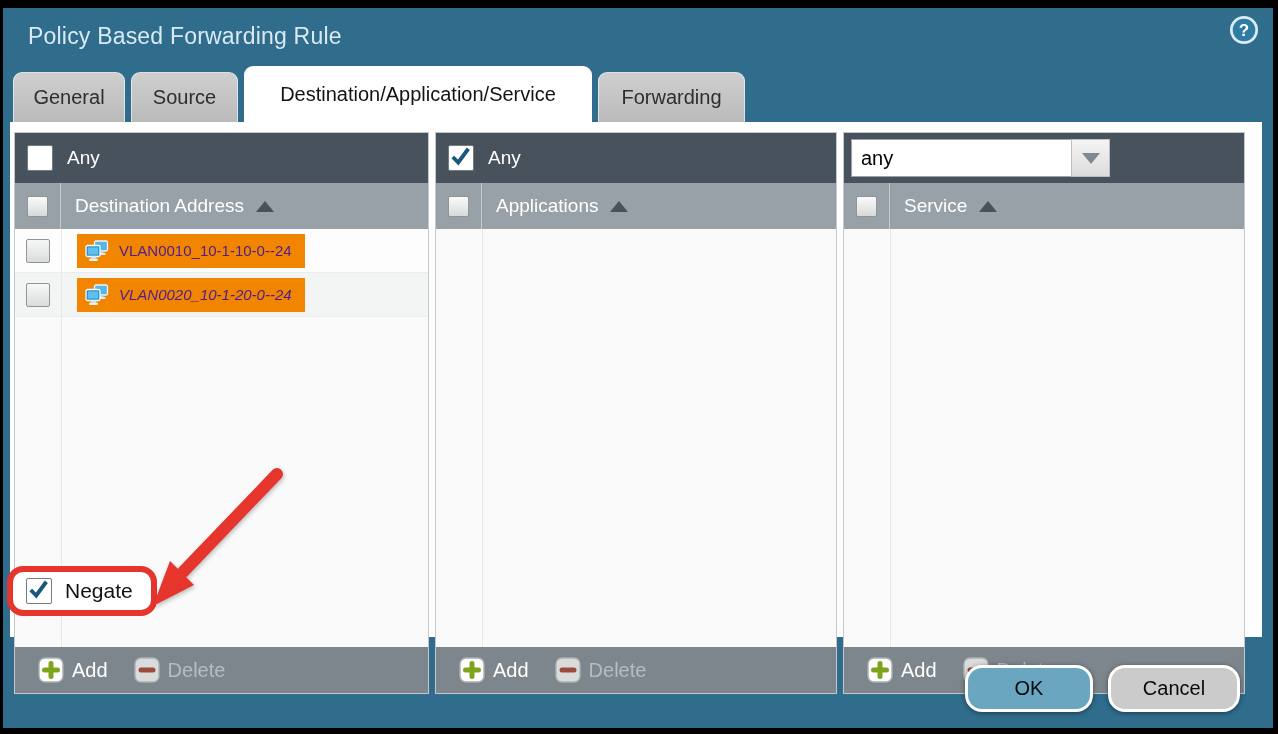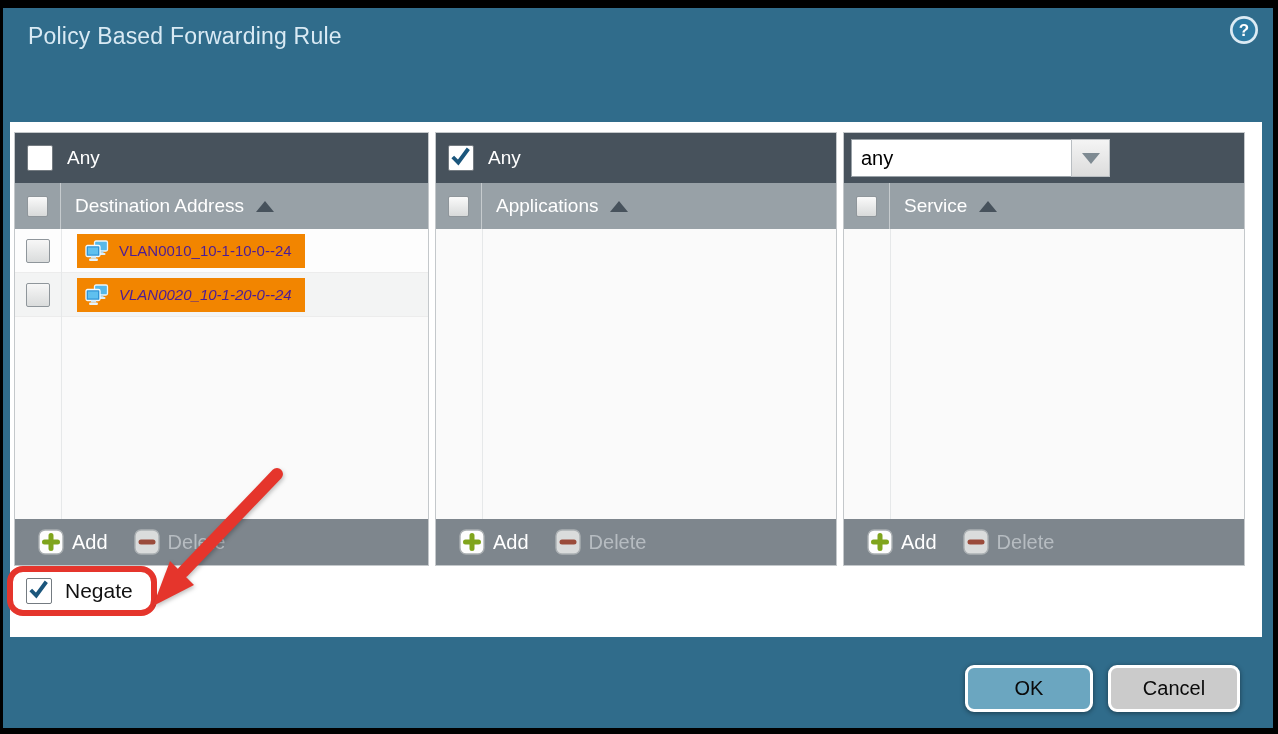--- a/index.html
+++ b/index.html
@@ -19,21 +19,21 @@
          border-radius:9px 9px 0 0; font-size:20px; color:#2E2E2E; cursor:pointer; }
   .tab.active { height:56px; background:#FFFFFF; color:#141414; }
   .tab-general { width:112px; }
   .tab-source { width:107px; }
   .tab-das { width:348px; }
   .tab-forwarding { width:147px; }
 
   
   .panel { position:absolute; left:7px; top:114px; width:1252px; height:515px; background:#fff; }
 
-  .col { position:absolute; top:10px; height:434px; display:flex; flex-direction:column; border:1px solid #C4C8CB; }
+  .col { position:absolute; top:10px; height:562px; display:flex; flex-direction:column; border:1px solid #C4C8CB; }
   .col-destination { left:4px;  width:415px; }
   .col-applications{ left:425px; width:402px; }
   .col-service    { left:833px; width:402px; }
 
   .col-top  { height:50px; background:#47525C; display:flex; align-items:center; padding-left:12px; gap:14px; flex:0 0 auto; }
   .col-top-label { color:#fff; font-size:19px; }
   .col-head { height:46px; background:#98A1A7; display:flex; align-items:center; flex:0 0 auto; }
   .head-cb-cell { width:46px; align-self:stretch; display:flex; align-items:center; justify-content:center;
                   border-right:1px solid rgba(255,255,255,.45); }
   .head-label { color:#fff; font-size:19px; margin-left:14px; }
@@ -72,21 +72,21 @@
   
   .negate-box { position:absolute; left:-3px; top:444px; display:inline-flex; align-items:center; gap:13px;
                 background:#fff; border:6px solid #E5352C; border-radius:16px; padding:6px 18px 6px 13px; }
   .negate-label { font-size:21px; color:#111; }
 
   
   .anno-arrow { position:absolute; left:0; top:0; width:1270px; height:720px; pointer-events:none; z-index:6;
                 filter:drop-shadow(1px 2px 2px rgba(0,0,0,.25)); }
 
   
-  .btn { position:absolute; top:657px; height:47px; border:3px solid #fff; border-radius:9px; font-size:20px;
+  .btn { position:absolute; top:657px; height:47px; border:3px solid #fff; border-radius:17px; font-size:20px;
          color:#0A0A0A; display:flex; align-items:center; justify-content:center; cursor:pointer;
          box-shadow:0 1px 5px rgba(0,0,0,.45); font-family:"Liberation Sans", sans-serif; }
   .btn-ok { left:962px; width:128px; background:#6BA6C0; }
   .btn-cancel { left:1105px; width:132px; background:#CBCBCB; }
 </style>
 </head>
 <body>
 
 <svg width="0" height="0" style="position:absolute">
   <defs>
@@ -117,20 +117,34 @@
 
   <div class="titlebar">
     <span class="title">Policy Based Forwarding Rule</span>
     <svg class="help-icon" viewBox="0 0 30 30">
       <circle cx="15" cy="15" r="14" fill="#DCEBF4"></circle>
       <circle cx="15" cy="15" r="11.3" fill="#2E7BA3"></circle>
       <text x="15" y="21" text-anchor="middle" font-size="17" font-weight="bold" fill="#fff" font-family="Liberation Sans, sans-serif">?</text>
     </svg>
   </div>
 
+  <div class="tabs">
+    <div class="tab tab-general">
+        <span>General</span>
+      </div>
+    <div class="tab tab-source">
+        <span>Source</span>
+      </div>
+    <div class="tab tab-das active">
+        <span>Destination/Application/Service</span>
+      </div>
+    <div class="tab tab-forwarding">
+        <span>Forwarding</span>
+      </div>
+  </div>
 
   <div class="panel">
 
     <div class="col col-destination">
       <div class="col-top">
         <span class="cb">
           
         </span>
         <span class="col-top-label">Any</span>
       </div>

